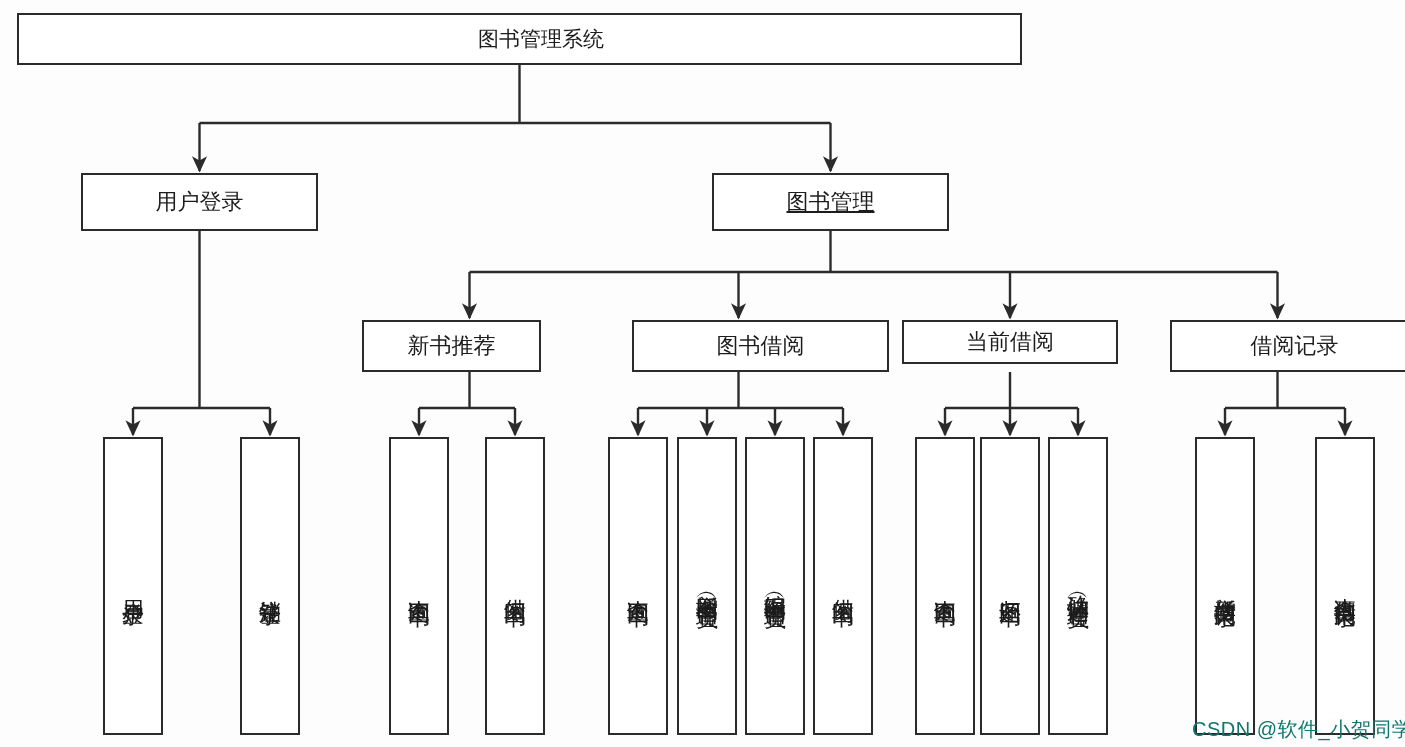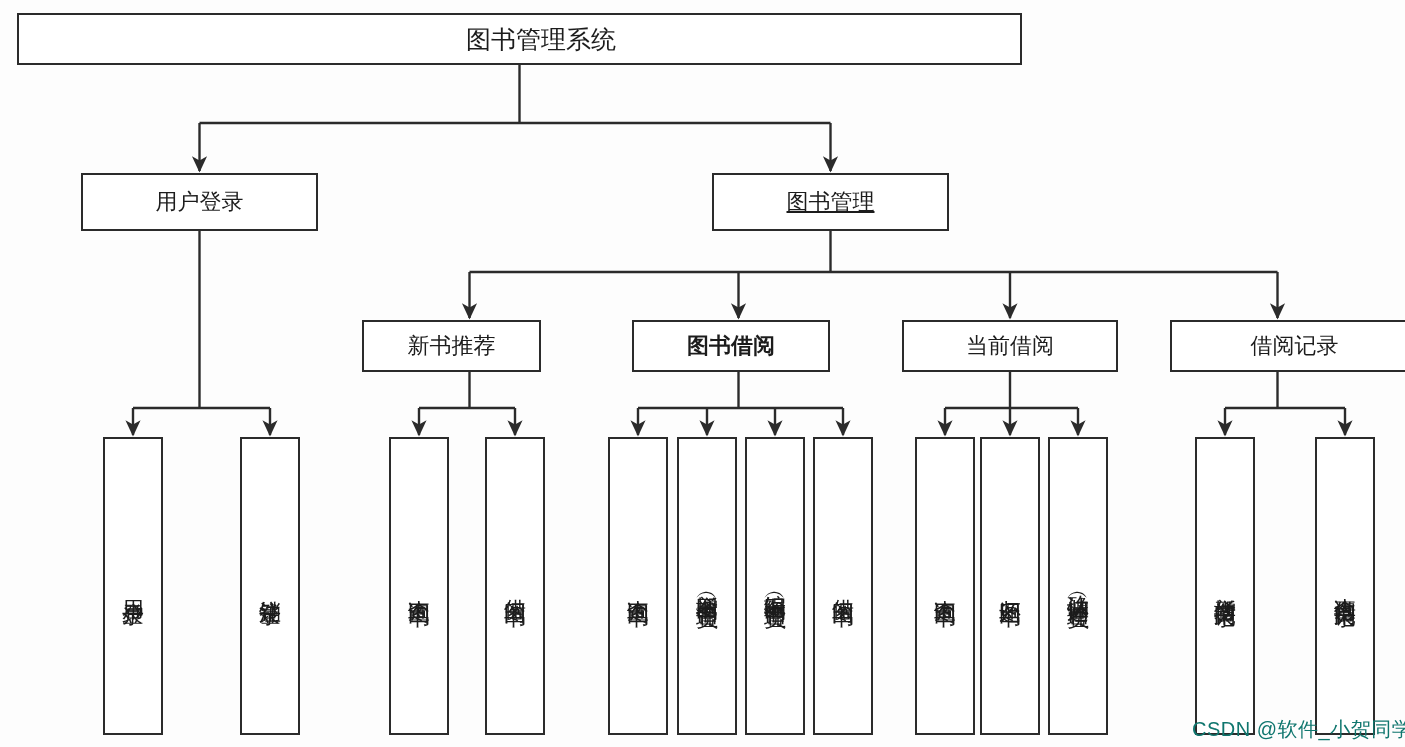--- a/index.html
+++ b/index.html
@@ -29,21 +29,21 @@
     position: absolute;
     box-sizing: border-box;
     background: #ffffff;
     border: 2.4px solid #2b2b2b;
     display: flex;
     align-items: center;
     justify-content: center;
     color: #1c1c1c;
   }
   .node.root {
-    font-size: 25px;
+    font-size: 21px;
     padding-left: 43px;
   }
   .node.level2 {
     font-size: 22px;
   }
   .node.leaf {
     font-size: 22px;
   }
   .node .label {
     display: block;
@@ -122,24 +122,24 @@
       </div>
       <div class="node level2" style="left: 81px; top: 173px; width: 237px; height: 58px;">
         <span class="label">用户登录</span>
       </div>
       <div class="node level2" style="left: 712px; top: 173px; width: 237px; height: 58px; text-decoration: underline;">
         <span class="label">图书管理</span>
       </div>
       <div class="node level3 level2" style="left: 362px; top: 320px; width: 179px; height: 52px;">
         <span class="label">新书推荐</span>
       </div>
-      <div class="node level3 level2" style="left: 632px; top: 320px; width: 198px; height: 52px; font-weight: bold;">
+      <div class="node level3 level2" style="left: 632px; top: 320px; width: 257px; height: 52px;">
         <span class="label">图书借阅</span>
       </div>
-      <div class="node level3 level2" style="left: 902px; top: 320px; width: 216px; height: 52px;">
+      <div class="node level3 level2" style="left: 902px; top: 320px; width: 216px; height: 44px;">
         <span class="label">当前借阅</span>
       </div>
       <div class="node level3 level2" style="left: 1170px; top: 320px; width: 249px; height: 52px;">
         <span class="label">借阅记录</span>
       </div>
       <div class="node leaf" style="left: 103px; top: 437px; width: 60px; height: 298px;">
         <span class="label">用户登录</span>
       </div>
       <div class="node leaf" style="left: 240px; top: 437px; width: 60px; height: 298px;">
         <span class="label">注销登录</span>

